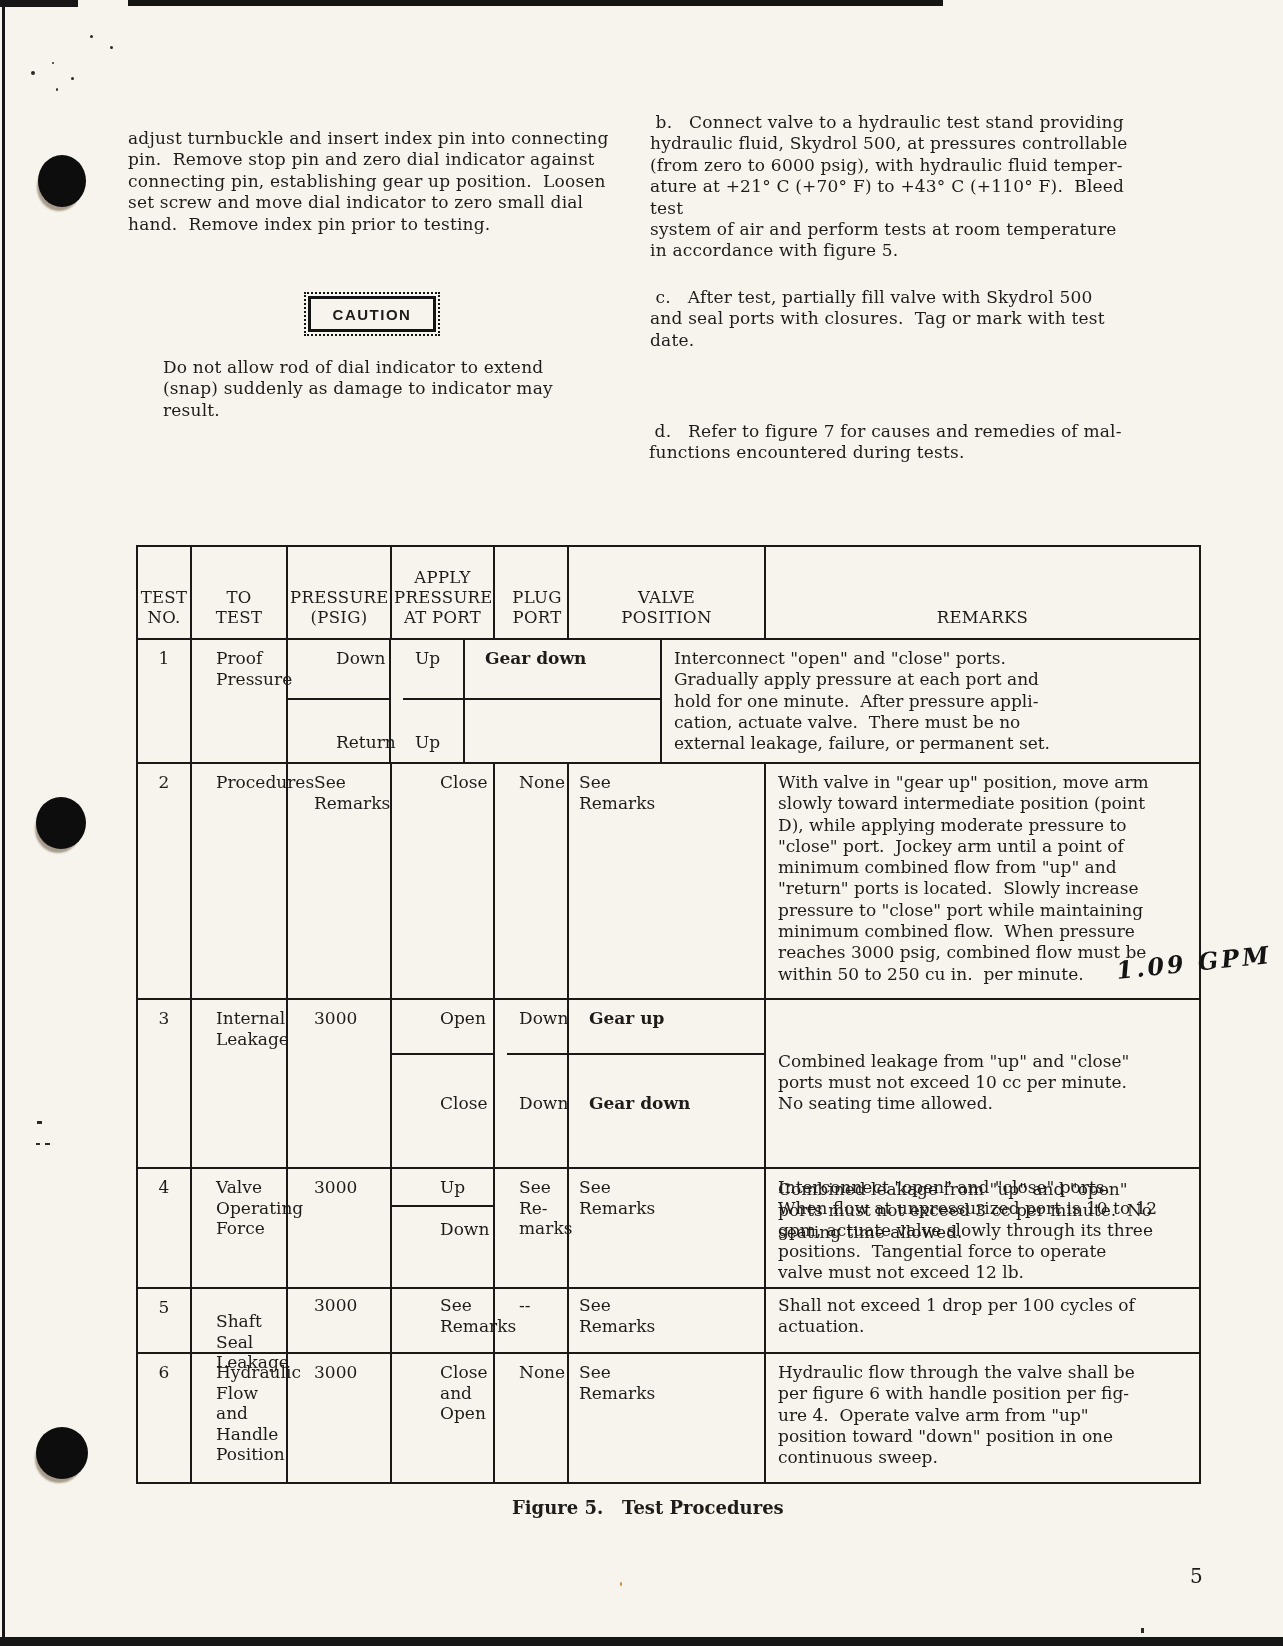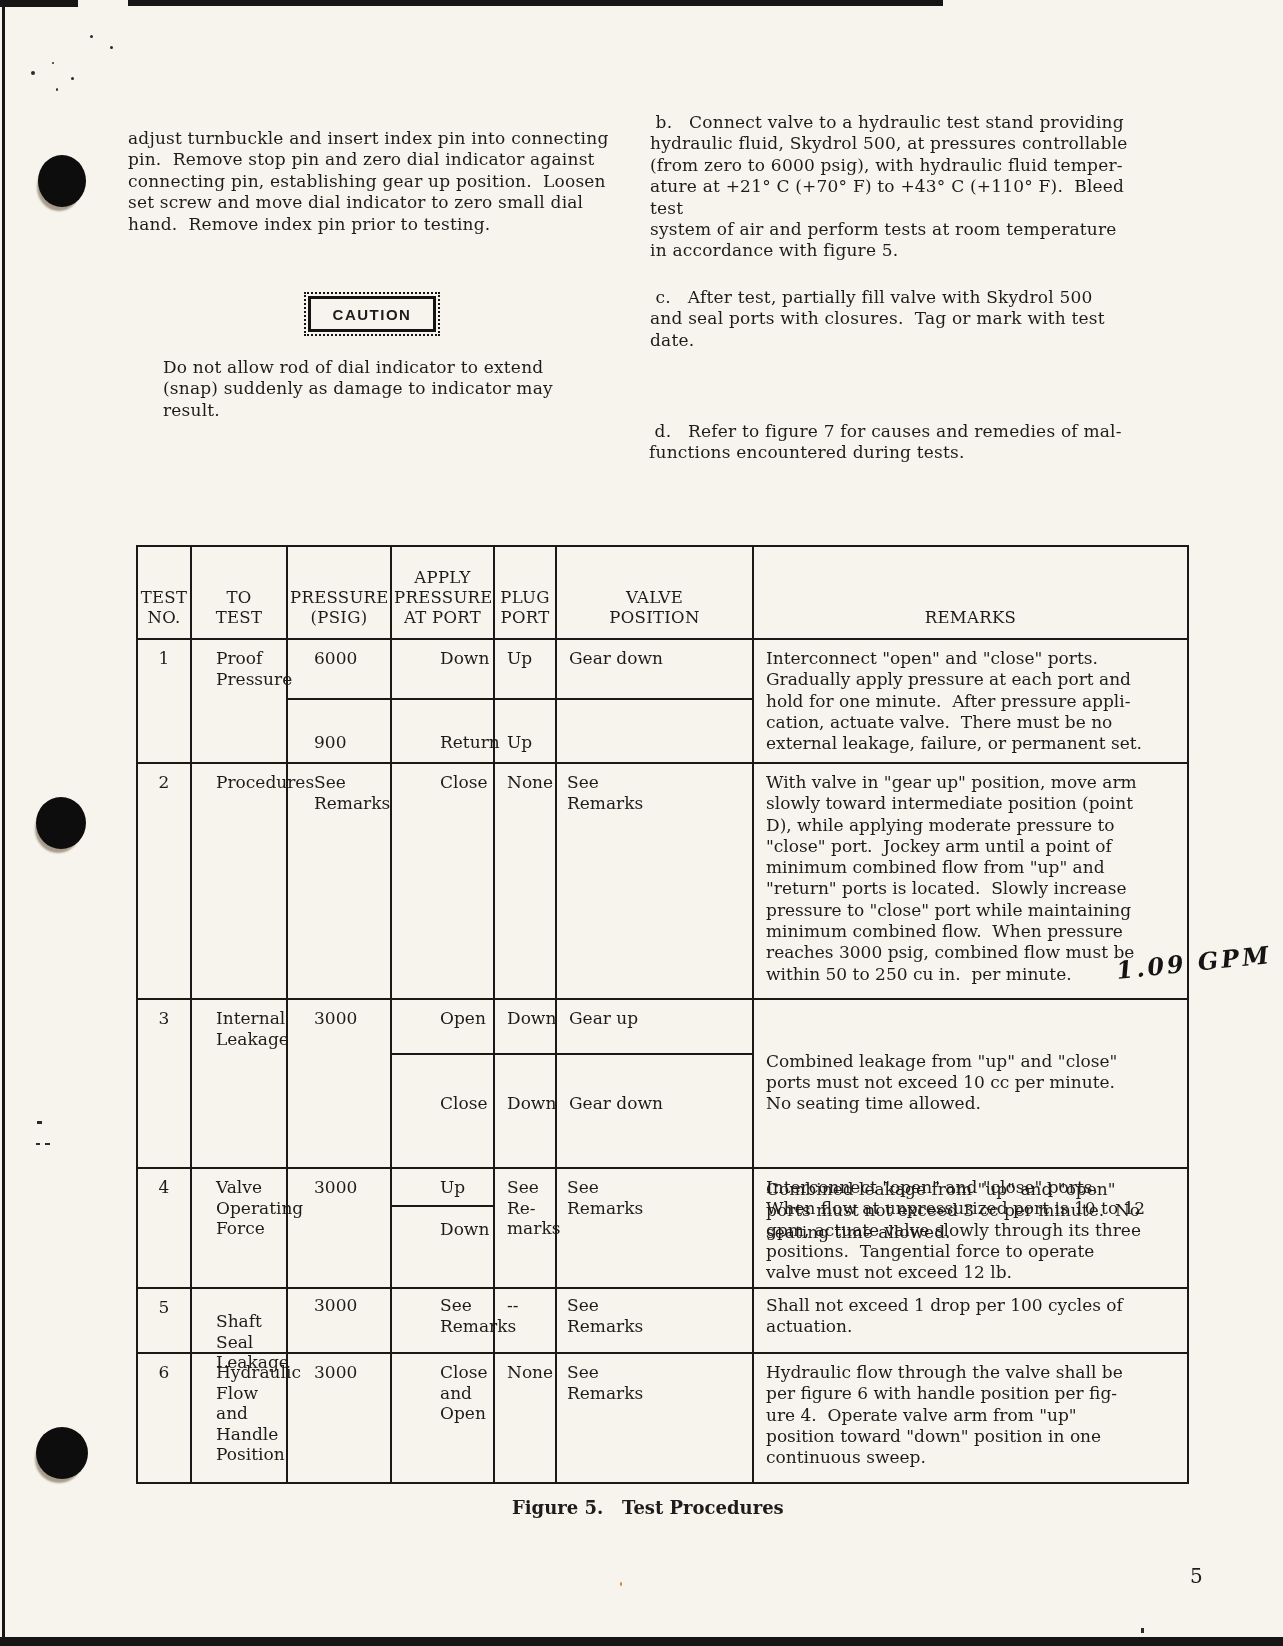--- a/index.html
+++ b/index.html
@@ -49,34 +49,34 @@
     border-right:2px solid #1b1918;
     font-size:17px; line-height:20.5px;
     white-space:pre-wrap;
     padding:8px 8px 4px 8px;
   }
   .td:last-child { border-right:none; }
   .c1 { width:54px; text-align:center; }
   .c2 { width:96px; padding-left:24px; }
   .c3 { width:104px; padding-left:26px; }
   .c4 { width:103px; padding-left:48px; }
-  .c5 { width:62px; padding-left:12px; }
+  .c5 { width:62px; padding-left:12px;margin-left:12px; }
   .c6 { width:197px; padding-left:10px; }
   .c7 { width:433px; padding:8px 10px 4px 12px; line-height:21.3px; }
   .th {
     display:flex; flex-direction:column; justify-content:flex-end;
     text-align:center; padding:6px 2px 10px 2px !important;
     font-size:16.5px; line-height:20px; letter-spacing:0.3px;
   }
   .split { padding:0 !important; display:flex; flex-direction:column; }
   .split .sub { padding:8px 8px 2px 8px; }
   .split.ap .sub { padding-left:48px; }
   .split.pr .sub { padding-left:26px; }
   .split.pl .sub { padding-left:12px; }
-  .split.vl .sub { padding-left:12px; }
+  .split.vl .sub { padding-left:20px;font-weight:bold; }
   .st-r1 { height:60px; border-bottom:2px solid #1b1918; }
   .sb-r1 { padding-top:32px !important; }
   .st-r3 { height:55px; border-bottom:2px solid #1b1918; }
   .sb-r3 { padding-top:38px !important; }
   .st-r4 { height:38px; border-bottom:2px solid #1b1918; }
   .sb-r4 { padding-top:12px !important; }
   .rem2 { margin-top:22px; }
   .annotation {
     position:absolute; left:1116px; top:948px;
     font-size:24px; font-style:italic; font-weight:bold;
@@ -161,24 +161,20 @@
 PORT</div>
       <div class="td c6 th">VALVE
 POSITION</div>
       <div class="td c7 th">REMARKS</div>
     </div>
 
     <div class="tr" style="height:124px;">
       <div class="td c1">1</div>
       <div class="td c2">Proof
 Pressure</div>
-      <div class="td c3 split pr">
-        <div class="sub st-r1">6000</div>
-        <div class="sub sb-r1">900</div>
-      </div>
       <div class="td c4 split ap">
         <div class="sub st-r1">Down</div>
         <div class="sub sb-r1">Return</div>
       </div>
       <div class="td c5 split pl">
         <div class="sub st-r1">Up</div>
         <div class="sub sb-r1">Up</div>
       </div>
       <div class="td c6 split vl">
         <div class="sub st-r1">Gear down</div>

